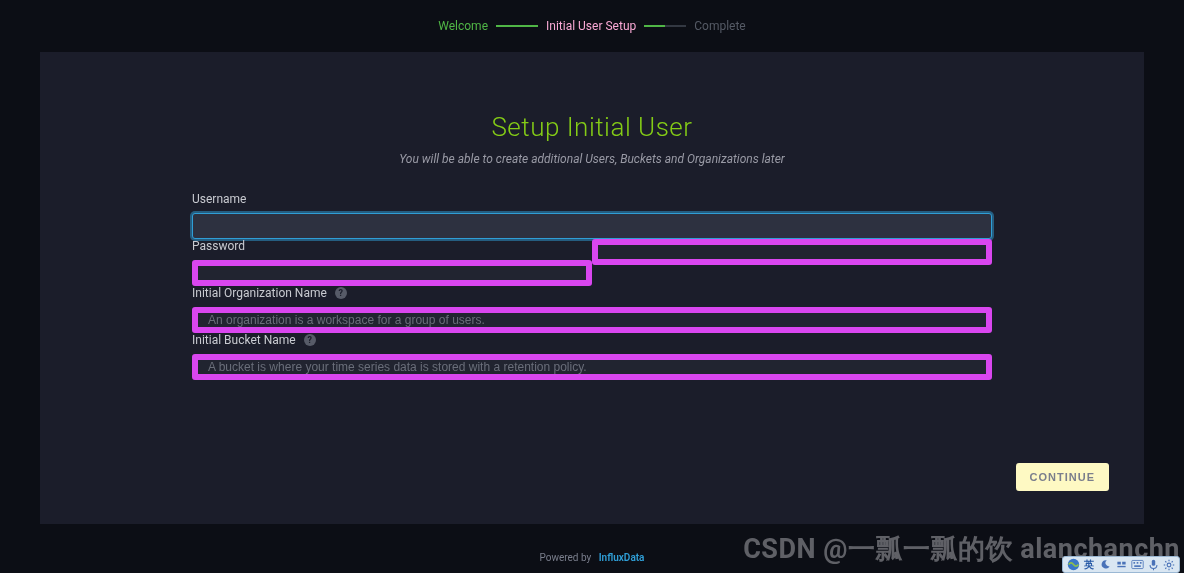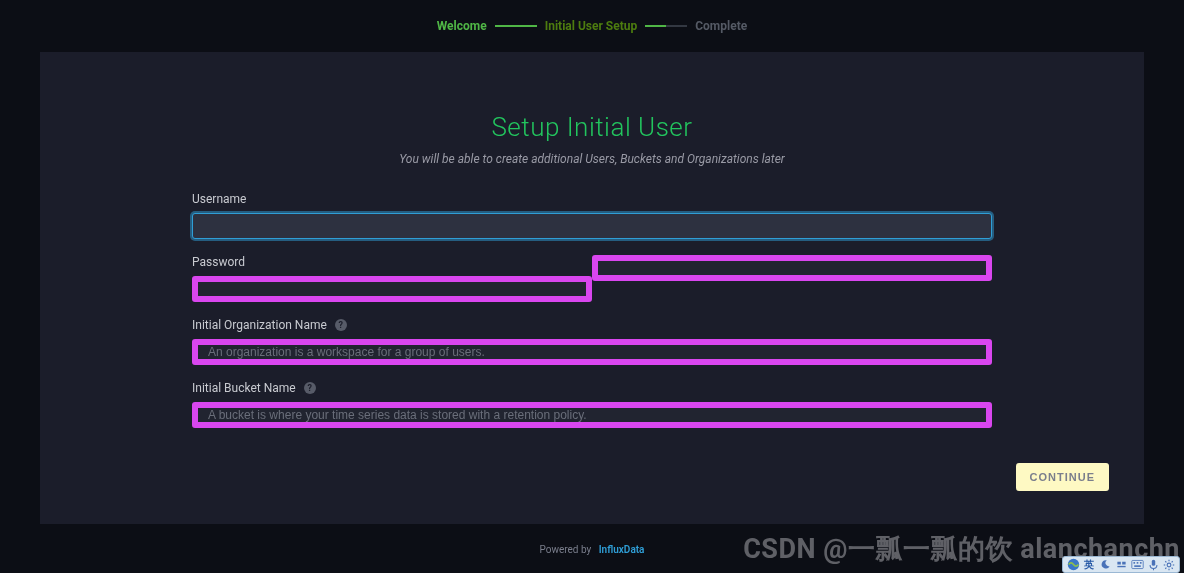--- a/index.html
+++ b/index.html
@@ -18,24 +18,24 @@
   }
   .wizard-steps {
     display: flex;
     align-items: center;
     justify-content: center;
     height: 52px;
     gap: 8px;
   }
   .step {
     font-size: 12px;
-    font-weight: 700;
+    font-weight: 400;
   }
   .step-done { color: #50b646; }
-  .step-current { color: #4d7c0f; }
+  .step-current { color: #f9a8d4; }
   .step-pending { color: #555a65; }
   .step-line {
     height: 2px;
     width: 42px;
     background: #333842;
   }
   .step-line.done { background: #50b646; }
   .step-line.half {
     background: linear-gradient(to right, #50b646 50%, #333842 50%);
   }
@@ -43,21 +43,21 @@
     background: #1b1d2a;
     margin: 0 40px;
     height: 472px;
     position: relative;
     padding-top: 60px;
   }
   .title {
     text-align: center;
     font-size: 26px;
     font-weight: 300;
-    color: #22c55e;
+    color: #84cc16;
     letter-spacing: 0.5px;
   }
   .subtitle {
     text-align: center;
     font-size: 12px;
     color: #999aa5;
     margin-top: 10px;
     font-style: italic;
   }
   .form {
@@ -101,40 +101,40 @@
     box-shadow: 0 0 0 2px rgba(47,158,214,0.5);
     background: #2d3140;
   }
   .input::placeholder {
     color: #6a6e7a;
   }
   .row-two {
     display: flex;
   }
   .row-two > div { flex: 1; }
-  .field-group { margin-bottom: 16px; }
+  .field-group { }
   .continue-btn {
     position: absolute;
     right: 35px;
     bottom: 33px;
     background: #fef9c3;
     color: #7a7e8c;
     border: none;
     border-radius: 3px;
     padding: 8px 14px;
     font-size: 11px;
     font-weight: 700;
     letter-spacing: 1px;
     cursor: pointer;
   }
   .footer {
     text-align: center;
     font-size: 10px;
     color: #7a7e8c;
-    margin-top: 20px;
+    margin-top: 28px;
   }
   .footer a {
     color: #2f9ed6;
     text-decoration: none;
     font-weight: 600;
   }
   .watermark {
     position: absolute;
     right: 4px;
     bottom: 6px;

